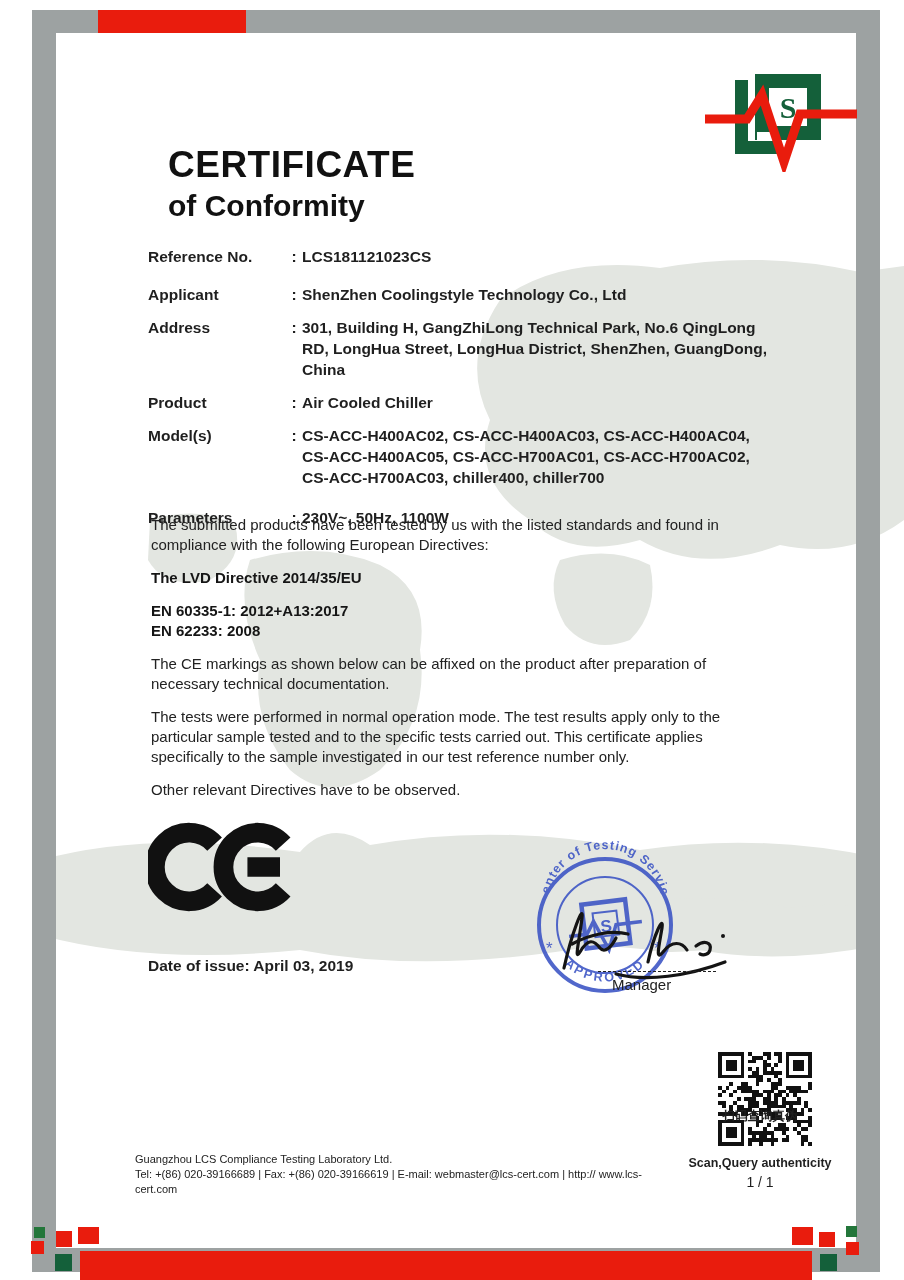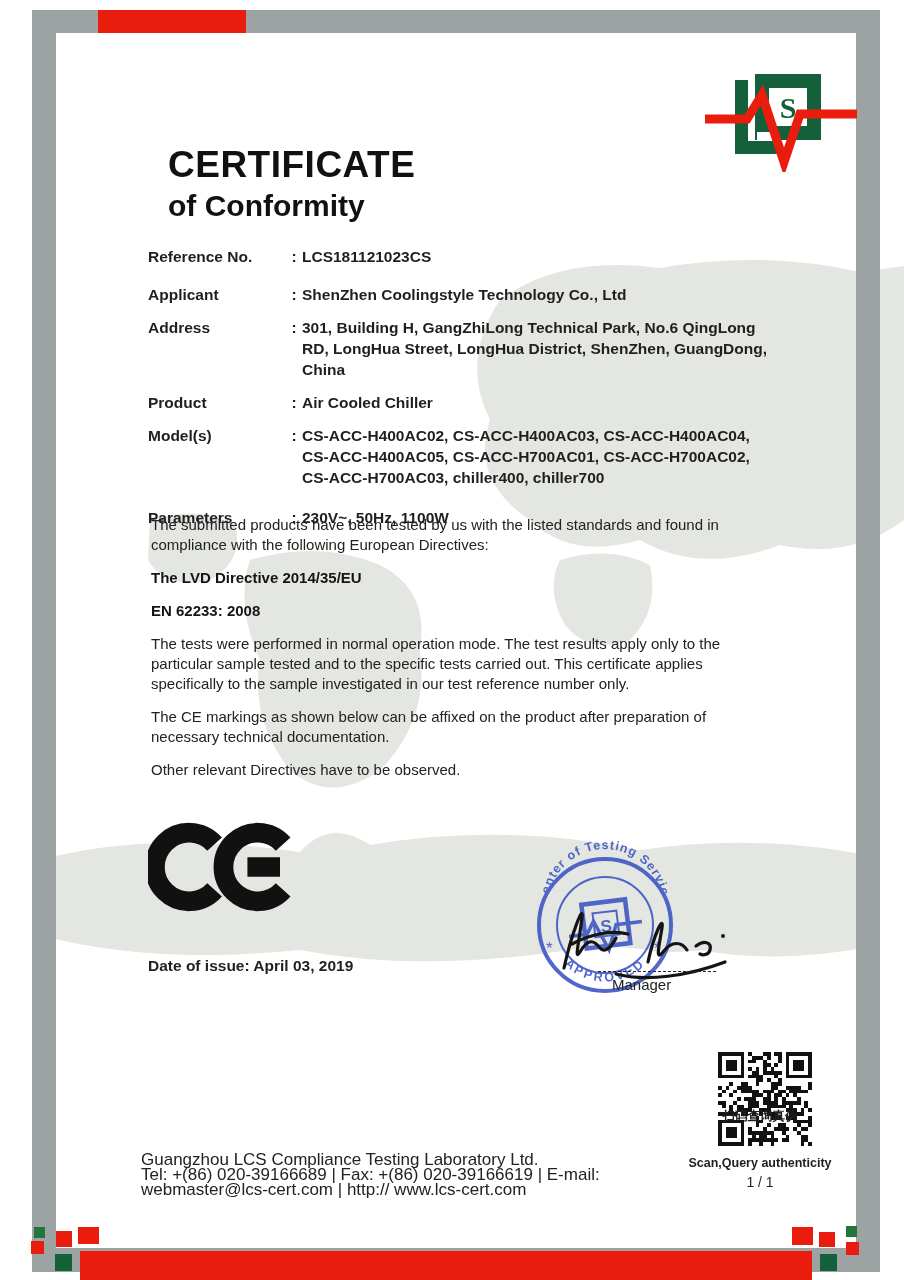--- a/index.html
+++ b/index.html
@@ -35,21 +35,21 @@
 
   
   .paras { position:absolute; left:151px; top:515px; width:585px; z-index:2; font-size:15px; line-height:20px; color:#222; }
   .paras p { margin-bottom:13px; }
   .paras .bold { font-weight:bold; color:#151515; }
   .tight { margin-bottom:0 !important; }
 
   .date-line { position:absolute; left:148px; top:957px; font-size:15.5px; font-weight:bold; z-index:3; }
 
   
-  .footer-left { position:absolute; left:141px; top:1152px; width:545px; font-size:17px; line-height:15px; color:#222; z-index:3; }
+  .footer-left { position:absolute; left:135px; top:1152px; width:545px; font-size:11px; line-height:15px; color:#222; z-index:3; }
   .footer-right { position:absolute; left:662px; top:1108px; width:196px; text-align:center; z-index:3; }
   .footer-right .zh { font-size:12.5px; font-weight:bold; }
   .footer-right .en { font-size:12.5px; font-weight:bold;margin-top:31px; }
   .footer-right .pg { font-size:14px; font-weight:normal; margin-top:4px; }
 
   
   .stamp-wrap { position:absolute; left:520px; top:840px; width:250px; height:165px; z-index:3; }
   .sig-dash { position:absolute; left:78px; top:131px; width:118px; border-bottom:1.5px dashed #222; }
   .manager { position:absolute; left:92px; top:136px; font-size:15px; color:#222; }
 
@@ -137,23 +137,24 @@
   <div class="frow">
     <span>Parameters</span>
     <span class="colon">:</span>
     <span>230V~, 50Hz, 1100W</span>
   </div>
 </div>
 
 <div class="paras">
   <p>The submitted products have been tested by us with the listed standards and found in compliance with the following European Directives:</p>
   <p class="bold">The LVD Directive 2014/35/EU</p>
+  <p class="bold tight">EN 60335-1: 2012+A13:2017</p>
   <p class="bold">EN 62233: 2008</p>
+  <p>The CE markings as shown below can be affixed on the product after preparation of necessary technical documentation.</p>
   <p>The tests were performed in normal operation mode. The test results apply only to the particular sample tested and to the specific tests carried out. This certificate applies specifically to the sample investigated in our test reference number only.</p>
-  <p>The CE markings as shown below can be affixed on the product after preparation of necessary technical documentation.</p>
   <p>Other relevant Directives have to be observed.</p>
 </div>
 
 <div class="content" style="left:148px; top:812px; width:150px; height:110px;">
   <svg width="150" height="110" viewBox="0 0 175 110">
     <g fill="none" stroke="#111" stroke-width="23" stroke-linecap="butt">
       <path d="M 77.7 28.2 A 40 40 0 1 0 77.7 81.8"></path>
       <path d="M 157.7 28.2 A 40 40 0 1 0 157.7 81.8"></path>
       <path d="M 116 55 H 154"></path>
     </g>

